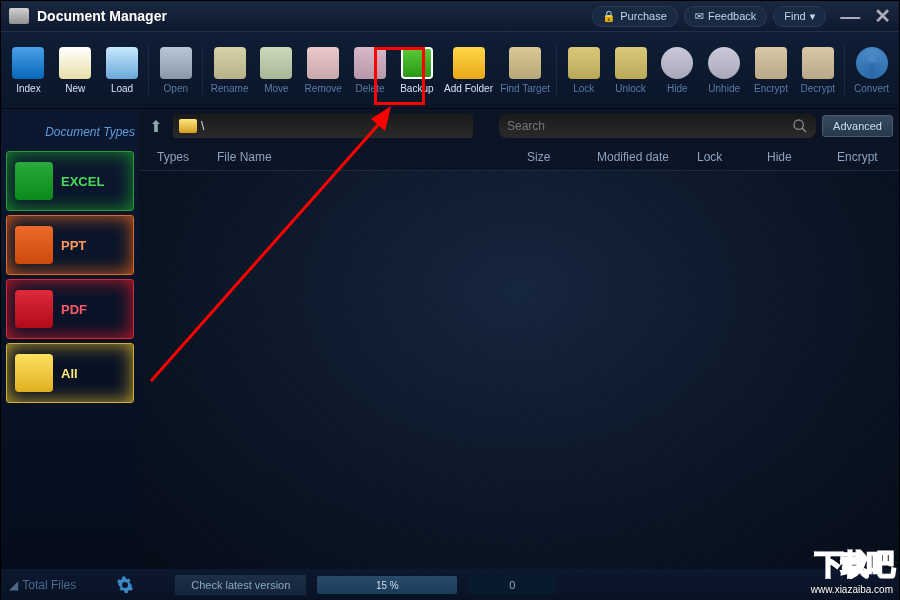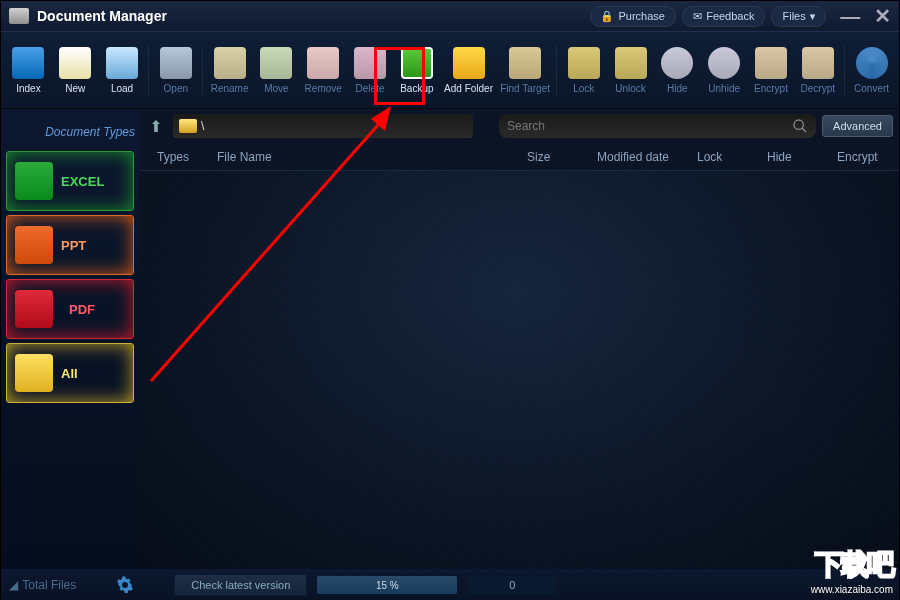--- a/index.html
+++ b/index.html
@@ -20,21 +20,21 @@
   .highlight-box { position: absolute; border: 3px solid #f00; pointer-events: none; z-index: 50; }
   .content { display: flex; height: 460px; }
   .sidebar { width: 140px; background: linear-gradient(#0c1830, #050d1c); padding: 8px 4px; }
   .sidebar-title { color: #5d9dde; font-size: 12px; text-align: right; margin: 8px 0 12px; font-style: italic; }
   .type-btn { width: 128px; height: 60px; margin: 4px auto; border-radius: 3px; display: flex; align-items: center; padding-left: 8px; gap: 8px; cursor: pointer; position: relative; }
   .type-btn .tic { width: 38px; height: 38px; border-radius: 4px; }
   .type-btn span { font-size: 13px; font-weight: bold; }
   .type-word { box-shadow: 0 0 18px #2a5fd4 inset; border:1px solid #3a6fd4;} .type-word span{color:#4a8fff;}
   .type-excel { box-shadow: 0 0 18px #1a8a2a inset; border:1px solid #2a9a3a;} .type-excel span{color:#4ada5a;}
   .type-ppt { box-shadow: 0 0 18px #cc5a1a inset; border:1px solid #dc6a2a;} .type-ppt span{color:#ff9a5a;}
-  .type-pdf { box-shadow: 0 0 18px #c01a2a inset; border:1px solid #d02a3a;} .type-pdf span{color:#ff5a6a;margin-left:8px;}
+  .type-pdf { box-shadow: 0 0 18px #c01a2a inset; border:1px solid #d02a3a;} .type-pdf span{color:#ff5a6a;}
   .type-all { box-shadow: 0 0 18px #c0a02a inset; border:1px solid #d0b03a;} .type-all span{color:#ffe87a;}
   .main { flex: 1; display: flex; flex-direction: column; }
   .pathbar { height: 34px; display: flex; align-items: center; padding: 4px 6px; gap: 6px; }
   .up-btn { width: 22px; height: 22px; color: #8aa; font-size: 16px; display:flex;align-items:center;justify-content:center; cursor:pointer;}
   .path-box { flex: 0 0 300px; height: 24px; background: linear-gradient(#1a1a1a,#2a2a2a); border-radius: 3px; display: flex; align-items: center; padding: 0 6px; gap: 4px; }
   .folder-icn { width: 18px; height: 14px; background: linear-gradient(#ffe680,#d4a020); border-radius: 2px; }
   .path-box span{color:#ddd;font-size:12px;}
   .search-box { flex: 1; height: 24px; background: linear-gradient(#1a1a1a,#2a2a2a); border-radius: 8px; display: flex; align-items: center; padding: 0 8px; margin-left: 20px;}
   .search-box input{flex:1;background:none;border:none;color:#888;font-size:12px;outline:none;}
   .search-box .sicon{width:16px;height:16px;color:#888;}
@@ -65,21 +65,21 @@
     <div class="title">Document Manager</div>
     <div class="top-btn">
         <span>🔒</span>
         <span>Purchase</span>
       </div>
     <div class="top-btn">
         <span>✉</span>
         <span>Feedback</span>
       </div>
     <div class="top-btn">
-        <span>Files</span>
+        <span>Find</span>
         <span>▾</span>
       </div>
     <div class="win-ctrl">—</div>
     <div class="win-ctrl">✕</div>
   </div>
 
   <div class="toolbar">
     <div class="tool-btn enabled">
         <div class="ticon" style="background:linear-gradient(#4aa0e8,#0568b8);"></div>
         <span>Index</span>

